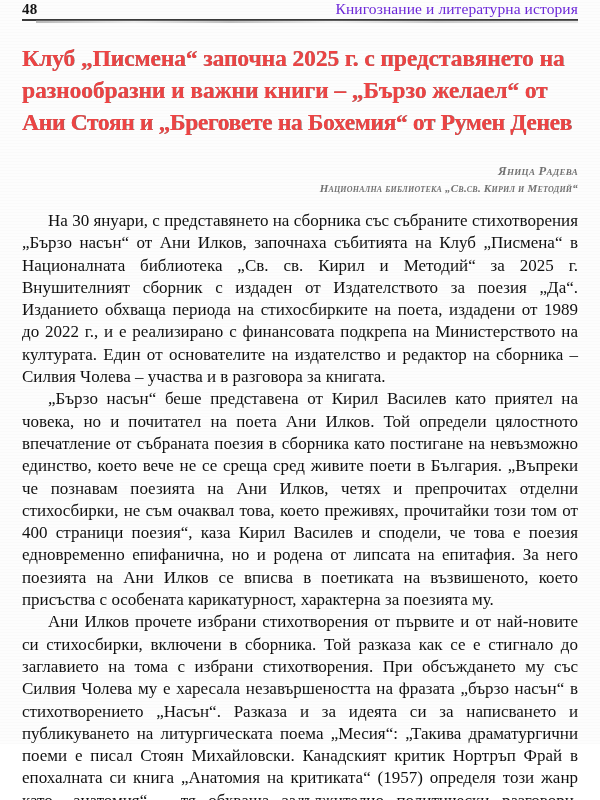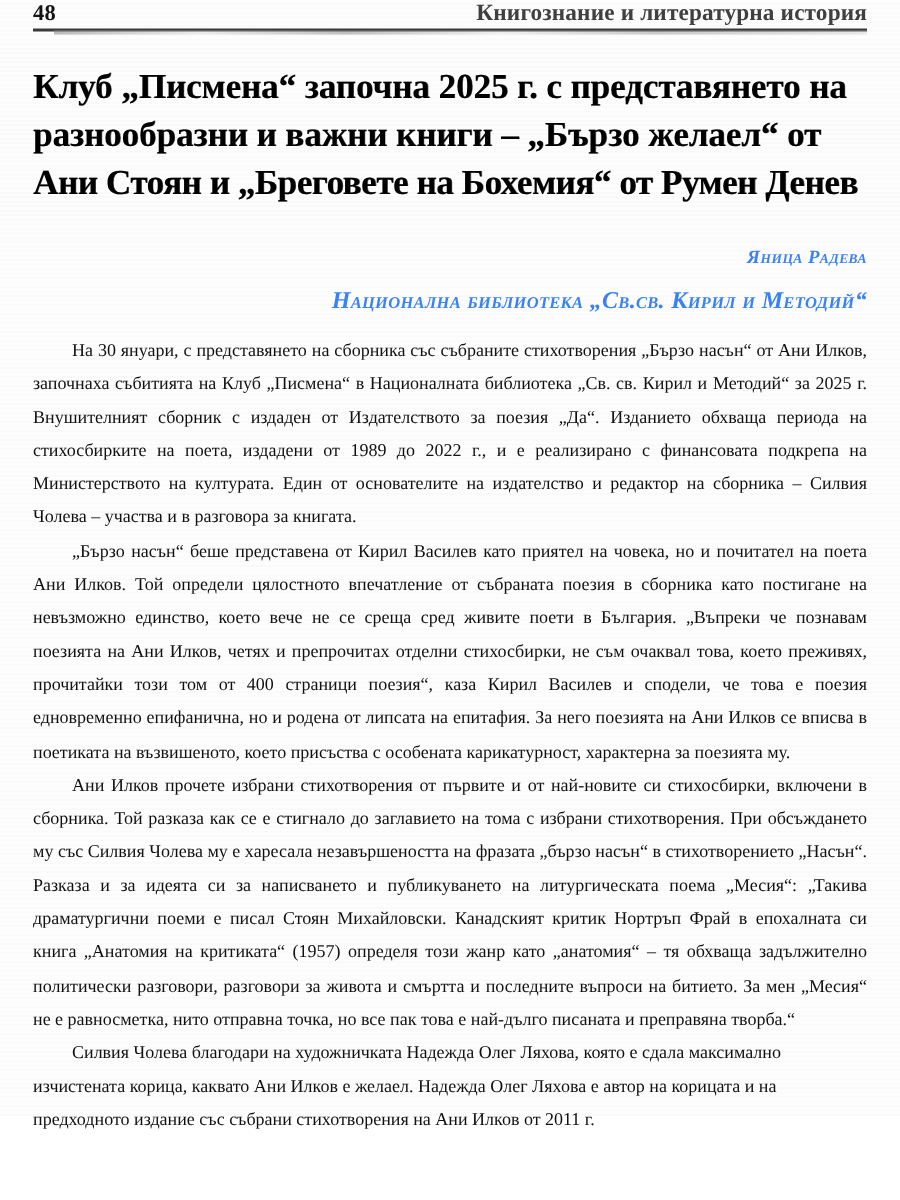--- a/index.html
+++ b/index.html
@@ -37,24 +37,24 @@
     font-family: "Liberation Serif", "DejaVu Serif", serif;
     font-size: 15px;
     font-weight: 700;
     line-height: 18px;
     letter-spacing: 0.2px;
     color: #141414;
   }
   .head-title {
     font-family: "Liberation Serif", "DejaVu Serif", serif;
     font-size: 15.5px;
-    font-weight: 700;
+    font-weight: 400;
     line-height: 18px;
     letter-spacing: 0.1px;
-    color: #404040;
+    color: #6d28d9;
     white-space: nowrap;
   }
   .head-rule {
     position: absolute;
     left: 0;
     right: 0;
     top: 19px;
     height: 2px;
     background: #2a2a2a;
     opacity: 0.92;
@@ -77,61 +77,61 @@
 
   
   .article-title {
     margin: 12px 0 0 0;
     font-family: "Liberation Serif", "DejaVu Serif", serif;
     font-size: 23.5px;
     font-weight: 700;
     line-height: 32px;
     text-align: left;
     letter-spacing: -0.1px;
-    color: #000000;
+    color: #ef4444;
     text-shadow: 0.35px 0 0 rgba(10,10,10,0.55);
   }
   .article-title .t-line { display: block; white-space: nowrap; }
   .article-title .t-line.l3 { letter-spacing: -0.35px; }
 
   
   .byline {
     margin-top: 26px;
     text-align: right;
     font-family: "Liberation Serif", "DejaVu Serif", serif;
     font-style: italic;
     font-weight: 700;
-    color: #3b82f6;
+    color: #737373;
   }
   .byline .author {
     display: block;
     font-size: 12.5px;
     line-height: 15px;
     font-variant: small-caps;
     letter-spacing: 0.3px;
   }
   .byline .affiliation {
     display: block;
-    margin-top: 14px;
-    font-size: 16px;
+    margin-top: 2px;
+    font-size: 11px;
     line-height: 15px;
     font-variant: small-caps;
     letter-spacing: 0.2px;
   }
 
   
   .body-text {
     margin-top: 14px;
   }
   .body-text p {
     margin: 0;
     text-align: justify;
     text-justify: inter-word;
     font-family: "Liberation Serif", "DejaVu Serif", serif;
-    font-size: 12px;
+    font-size: 17px;
     line-height: 22.3px;
     text-indent: 26px;
     color: #101010;
     hyphens: manual;
   }
   .body-text p:last-child { text-align: left; }
 
   
   .grain {
     position: absolute;

